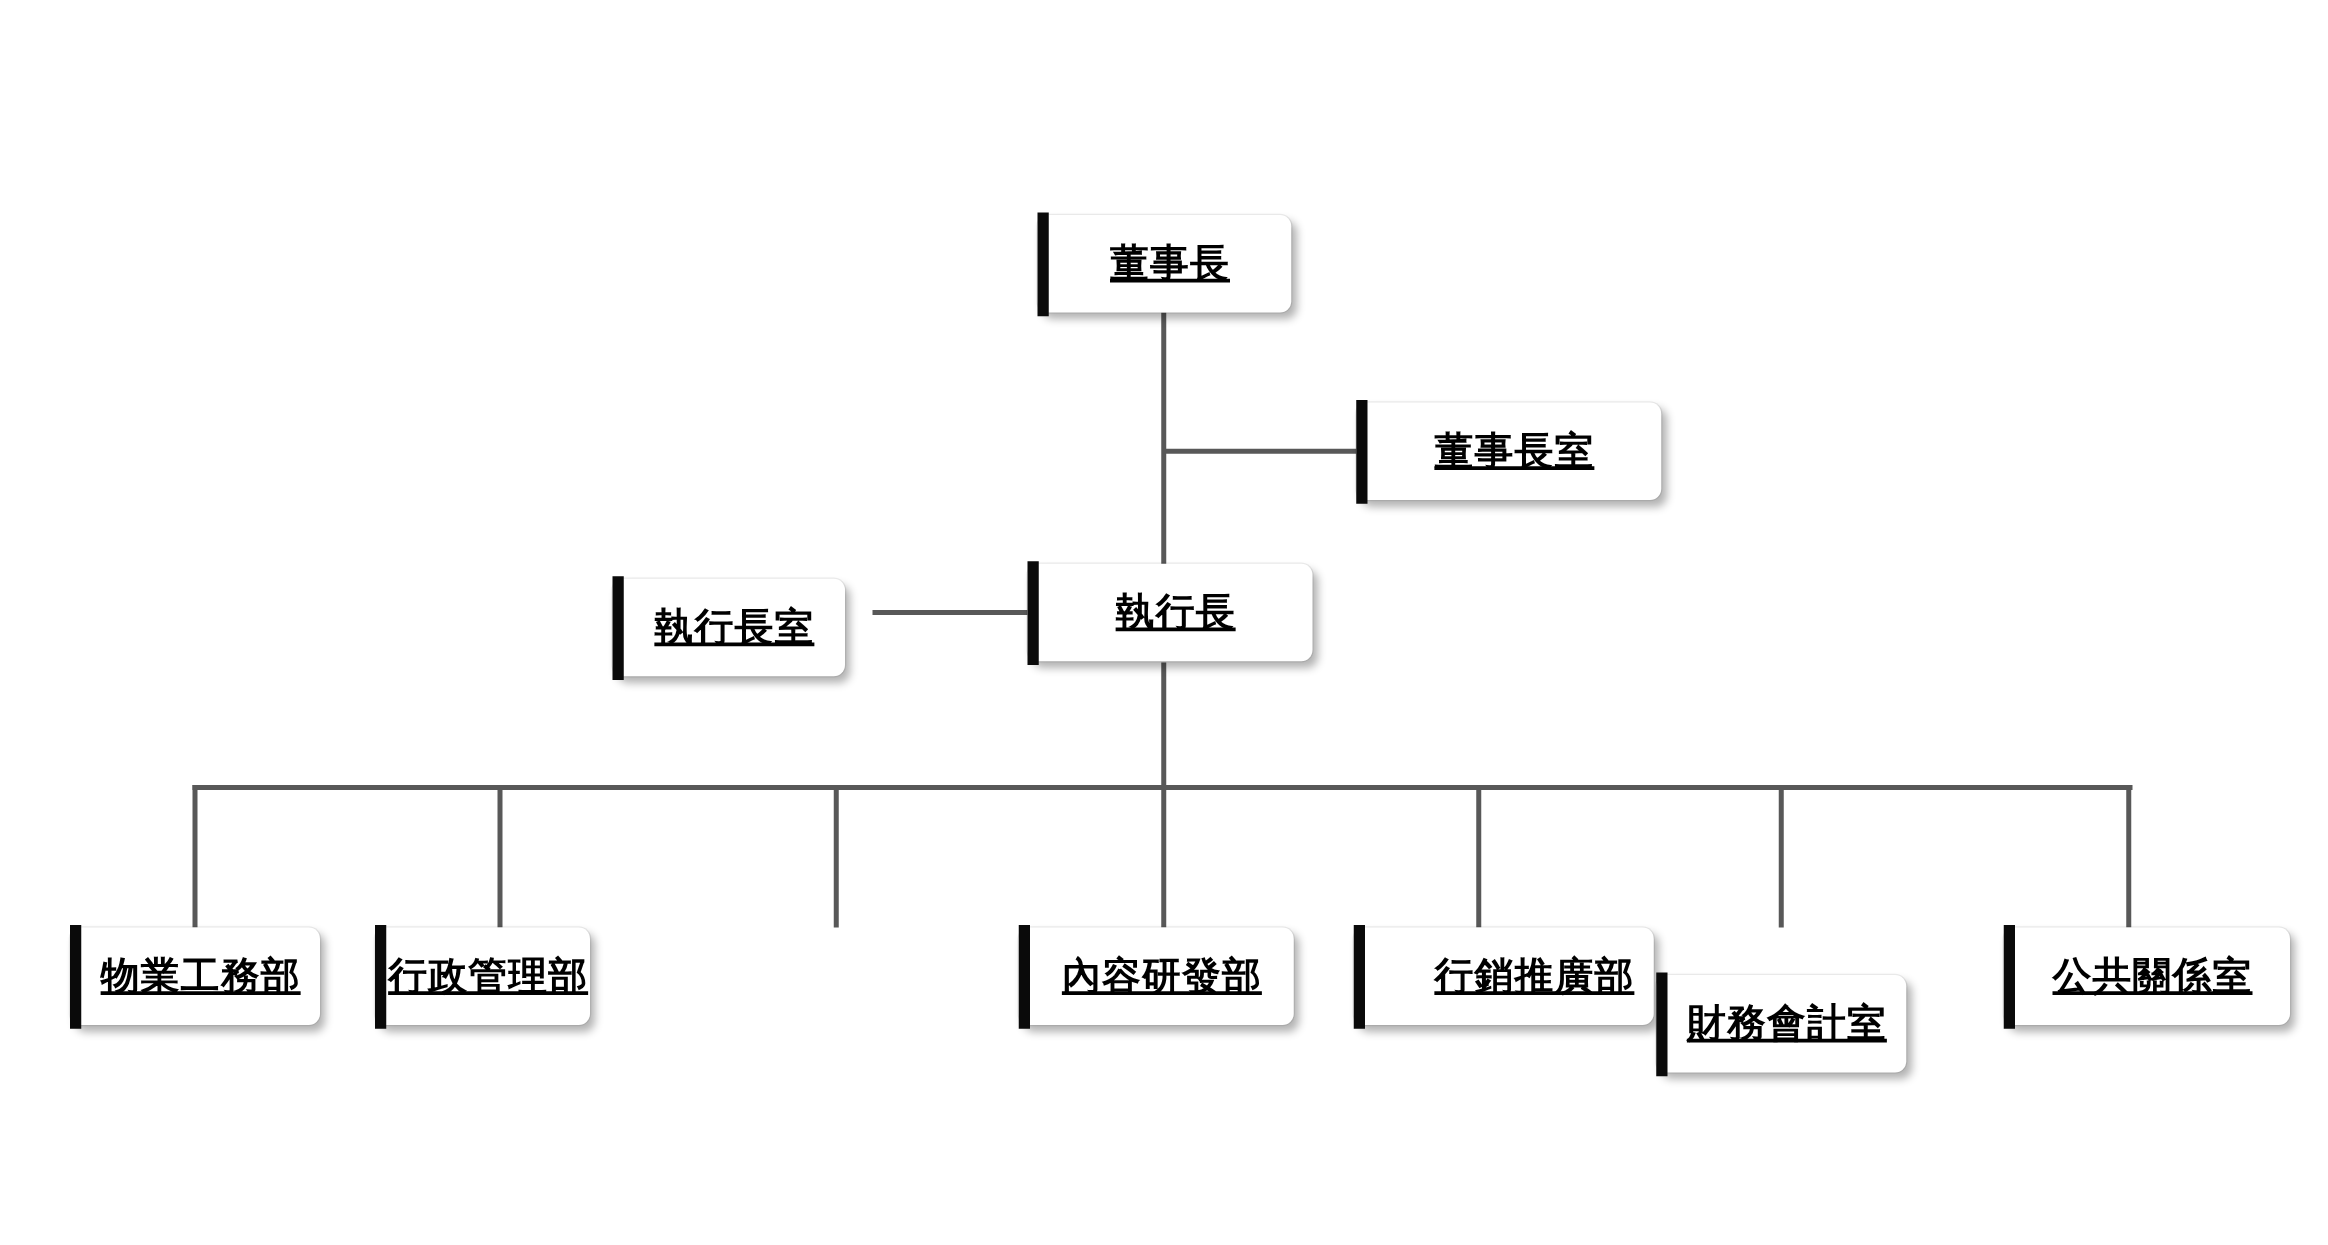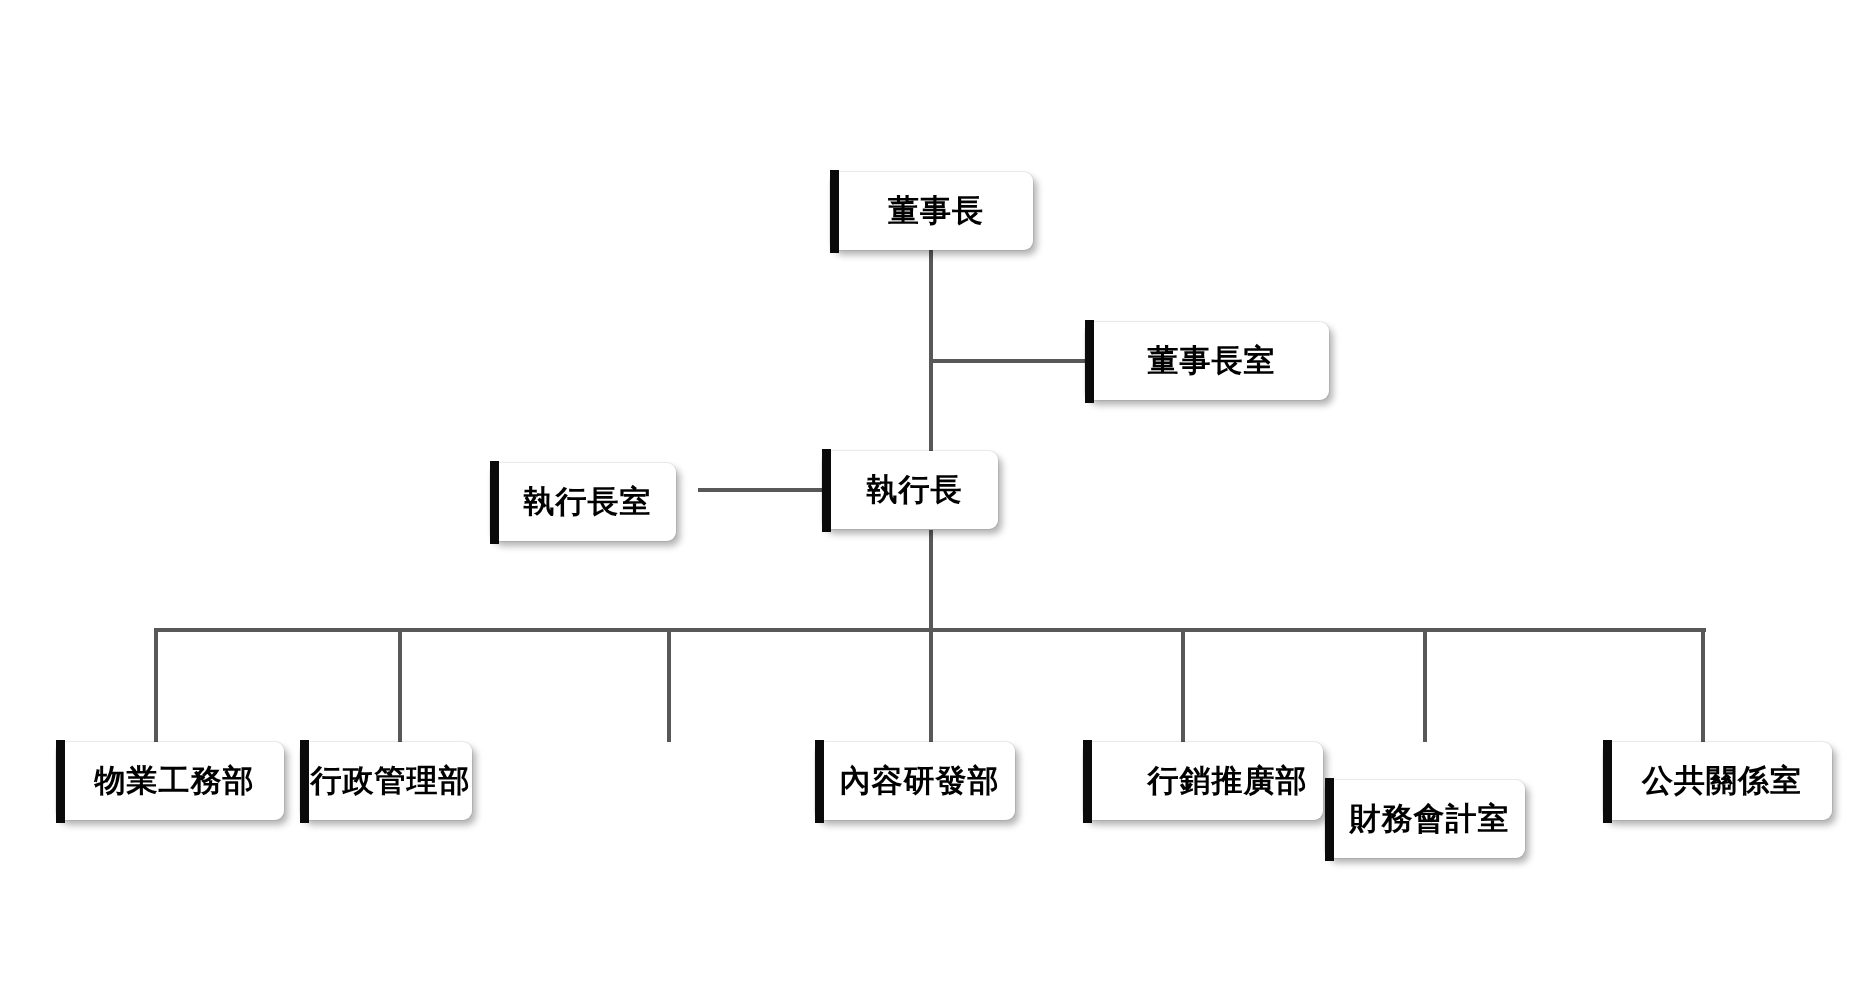--- a/index.html
+++ b/index.html
@@ -23,20 +23,21 @@
   
   .node {
     position: absolute;
     height: 78px;
     background: #ffffff;
     border-radius: 9px;
     box-shadow: 0 0 0 1px rgba(0,0,0,0.07), 4px 5px 7px rgba(0,0,0,0.30);
     display: flex;
     align-items: center;
     justify-content: center;
+    text-decoration: underline;
   }
   .node .accent-bar {
     position: absolute;
     left: 0;
     top: -2px;
     bottom: -3px;
     width: 9px;
     background: #0a0a0a;
   }
   .node .node-label {
@@ -73,37 +74,37 @@
   <div class="node" style="left:1085px; top:322px; width:244px;">
     <span class="accent-bar"></span>
     <span class="node-label">董事長室</span>
   </div>
 
   <div class="node" style="left:490px; top:463px; width:186px;text-align:center;">
     <span class="accent-bar"></span>
     <span class="node-label">執行長室</span>
   </div>
 
-  <div class="node" style="left:822px; top:451px; width:176px;">
+  <div class="node" style="left:822px; top:451px; width:228px;">
     <span class="accent-bar"></span>
     <span class="node-label">執行長</span>
   </div>
 
-  <div class="node" style="left:56px; top:742px; width:228px;">
+  <div class="node" style="left:56px; top:742px; width:200px;">
     <span class="accent-bar"></span>
     <span class="node-label">物業工務部</span>
   </div>
 
   <div class="node" style="left:300px; top:742px; width:172px;">
     <span class="accent-bar"></span>
     <span class="node-label">行政管理部</span>
   </div>
 
 
-  <div class="node" style="left:815px; top:742px; width:200px;">
+  <div class="node" style="left:815px; top:742px; width:220px;">
     <span class="accent-bar"></span>
     <span class="node-label">內容研發部</span>
   </div>
 
   <div class="node" style="left:1083px; top:742px; width:200px;padding-left:40px;">
     <span class="accent-bar"></span>
     <span class="node-label">行銷推廣部</span>
   </div>
 
   <div class="node" style="left:1325px; top:780px; width:200px;">

